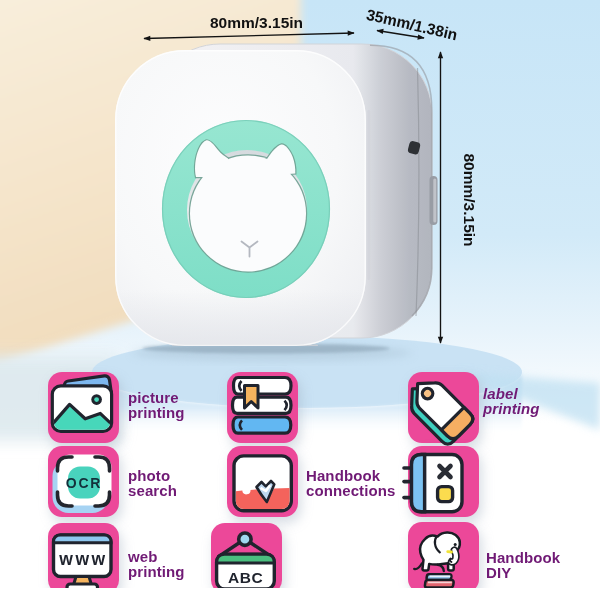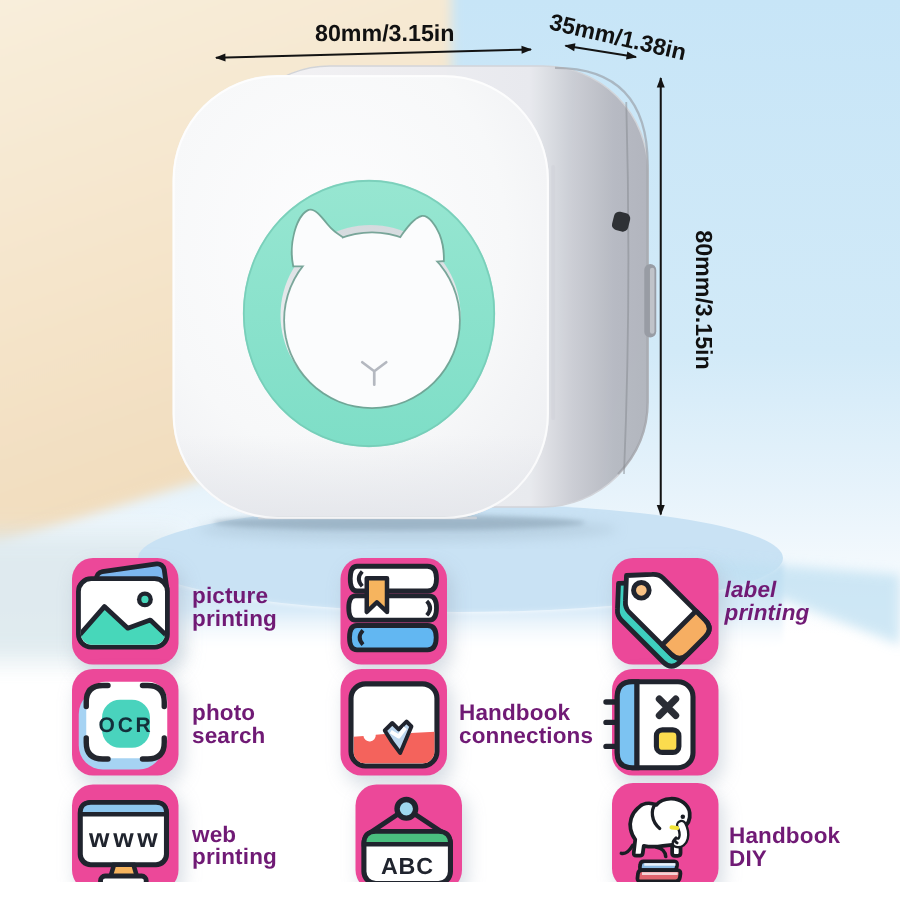--- a/index.html
+++ b/index.html
@@ -240,21 +240,21 @@
   <rect x="5.5" y="12" width="57.5" height="41.5" rx="7" fill="#fff" stroke="#20242e" stroke-width="3.4"></rect>
   <path d="M12.5,12 L56,12 Q63,12 63,19 L63,19.8 L5.5,19.8 L5.5,19 Q5.5,12 12.5,12 Z" fill="#8ec7ef" stroke="#20242e" stroke-width="3"></path>
   <text x="35.5" y="41.5" text-anchor="middle" font-family="Liberation Sans" font-weight="bold" font-size="17.5" fill="#20242e" letter-spacing="2.5">www</text>
   <path d="M28,53.5 L41,53.5 L43.5,62 L25.5,62 Z" fill="#f6b45e" stroke="#20242e" stroke-width="3"></path>
   <rect x="19" y="61" width="30.5" height="6.3" rx="3.1" fill="#fff" stroke="#20242e" stroke-width="3.2"></rect>
 </svg>
 </div>
 <div class="lbl" style="left:128px;top:550px;">web
 printing</div>
 
-<div class="card" style="left:237px;top:523px;">
+<div class="card" style="left:211px;top:523px;">
 <svg width="71" height="71" viewBox="0 0 71 71" overflow="visible">
   <path d="M33.9,16 L7,34 M33.9,16 L61,34" stroke="#20242e" stroke-width="3.4" fill="none"></path>
   <circle cx="33.9" cy="16.2" r="6.2" fill="#9fd8ef" stroke="#20242e" stroke-width="3.6"></circle>
   <rect x="5.6" y="31.3" width="57.7" height="34.7" rx="8" fill="#fff" stroke="#20242e" stroke-width="3.4"></rect>
   <path d="M13.6,31.3 L55.3,31.3 Q63.3,31.3 63.3,39.3 L63.3,39.9 L5.6,39.9 L5.6,39.3 Q5.6,31.3 13.6,31.3 Z" fill="#4abf7f" stroke="#20242e" stroke-width="3"></path>
   <text x="34.6" y="59.5" text-anchor="middle" font-family="Liberation Sans" font-weight="bold" font-size="15.5" fill="#20242e" letter-spacing="0.5">ABC</text>
 </svg>
 </div>
 
 <div class="card" style="left:408px;top:522px;">

